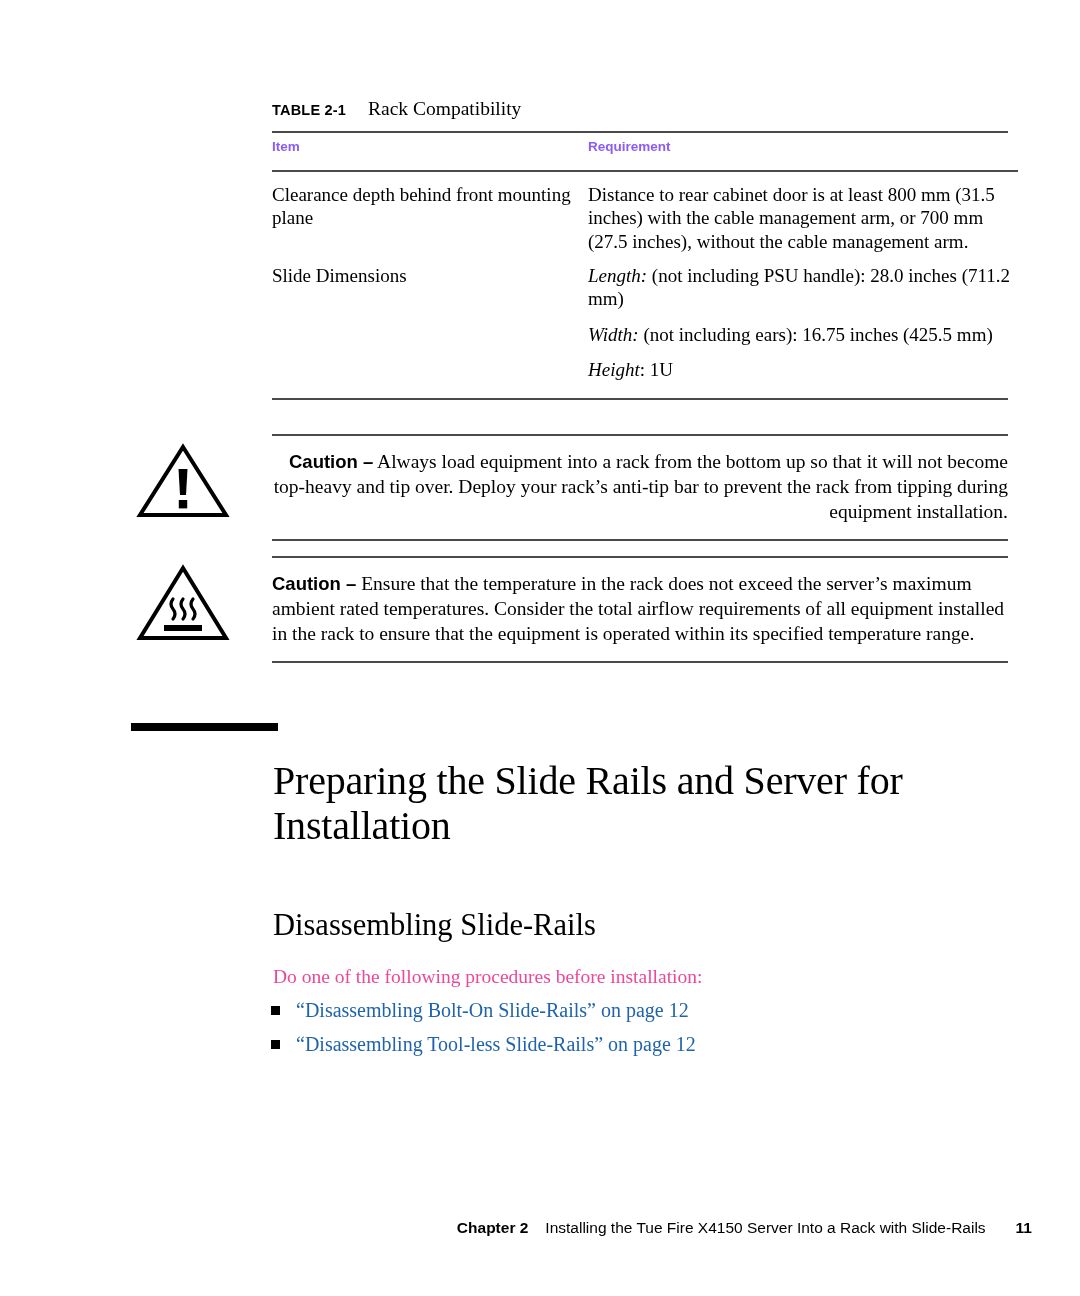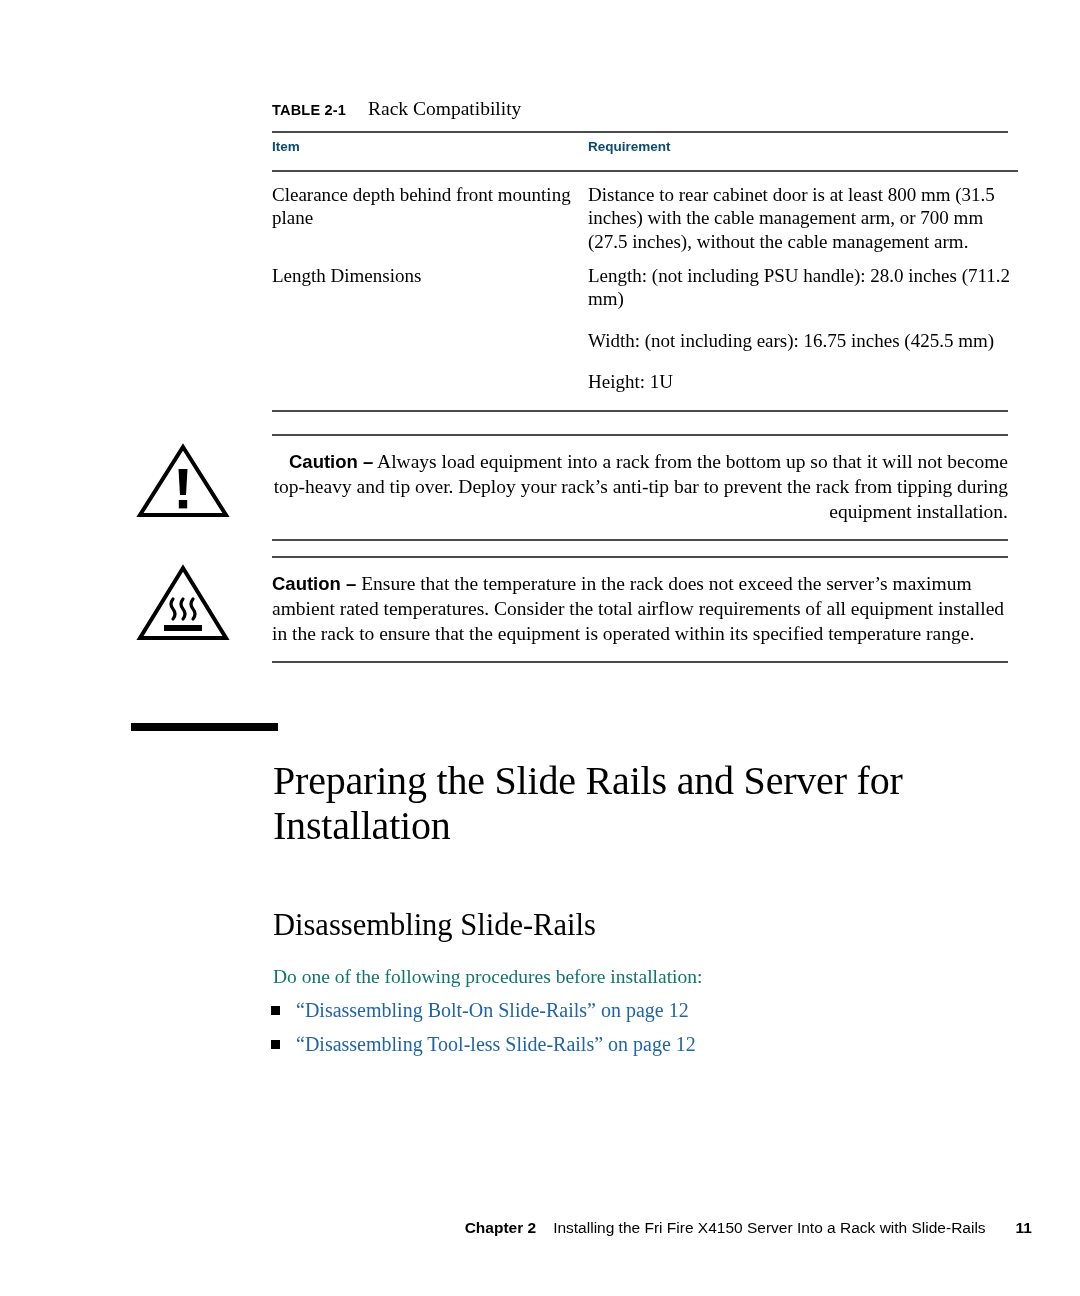--- a/index.html
+++ b/index.html
@@ -62,43 +62,43 @@
     width: 736px;
     table-layout: fixed;
   }
   table.rack-table th {
     text-align: left;
     font-family: "Liberation Sans", sans-serif;
     font-weight: bold;
     font-size: 13.5px;
     padding: 6px 0 7px 0;
     vertical-align: bottom;
-    color: #0c4a6e;
+    color: #8b5cf6;
   }
   table.rack-table td {
     font-family: "Liberation Serif", serif;
     font-size: 19px;
     line-height: 1.23;
     vertical-align: top;
     padding: 9px 0 2px 0;
     color: #000;
   }
   table.rack-table .col-item { width: 306px; padding-right: 10px; }
   table.rack-table .col-req  { width: 430px; }
   .tbl-hrule td {
     padding: 0;
     height: 2px;
   }
   .tbl-hrule .bar {
     height: 2px;
     background: #4a4a4a;
   }
-  .dim-line { margin-top: 18px; }
+  .dim-line { margin-top: 12px; }
   .dim-line:first-child { margin-top: 0; }
-  .ital { }
+  .ital { font-style: italic; }
 
   
   .caution {
     position: absolute;
     left: 272px;
     width: 736px;
   }
   .caution .crule {
     height: 2px;
     background: #4a4a4a;
@@ -155,21 +155,21 @@
     color: #000;
   }
 
   .intro-text {
     position: absolute;
     left: 273px;
     top: 966px;
     width: 740px;
     font-family: "Liberation Serif", serif;
     font-size: 19.5px;
-    color: #0f766e;
+    color: #ec4899;
   }
 
   .bullet-list {
     position: absolute;
     left: 271px;
     top: 998px;
     width: 740px;
   }
   .bullet-item {
     display: flex;
@@ -244,21 +244,21 @@
               <div class="bar"></div>
             </td>
         </tr>
       </thead>
       <tbody>
         <tr>
           <td class="col-item">Clearance depth behind front mounting plane</td>
           <td class="col-req">Distance to rear cabinet door is at least 800 mm (31.5 inches) with the cable management arm, or 700 mm (27.5 inches), without the cable management arm.</td>
         </tr>
         <tr>
-          <td class="col-item">Length Dimensions</td>
+          <td class="col-item">Slide Dimensions</td>
           <td class="col-req">
             <div class="dim-line"><span class="ital">Length:</span><span> (not including PSU handle): 28.0 inches (711.2 mm)</span></div>
             <div class="dim-line"><span class="ital">Width:</span><span> (not including ears): 16.75 inches (425.5 mm)</span></div>
             <div class="dim-line"><span class="ital">Height</span><span>: 1U</span></div>
           </td>
         </tr>
       </tbody>
     </table>
 
     <div class="rule-thick" style="margin-top:14px;"></div>
@@ -306,17 +306,17 @@
       <span class="link">“Disassembling Bolt-On Slide-Rails” on page 12</span>
     </div>
     <div class="bullet-item">
       <span class="sq"></span>
       <span class="link">“Disassembling Tool-less Slide-Rails” on page 12</span>
     </div>
   </div>
 
   <div class="footer">
     <span class="f-chapter">Chapter 2</span>
-    <span class="f-title">Installing the Fri Fire X4150 Server Into a Rack with Slide-Rails</span>
+    <span class="f-title">Installing the Tue Fire X4150 Server Into a Rack with Slide-Rails</span>
     <span class="f-page">11</span>
   </div>
 
 </div>
 
 </body></html>

